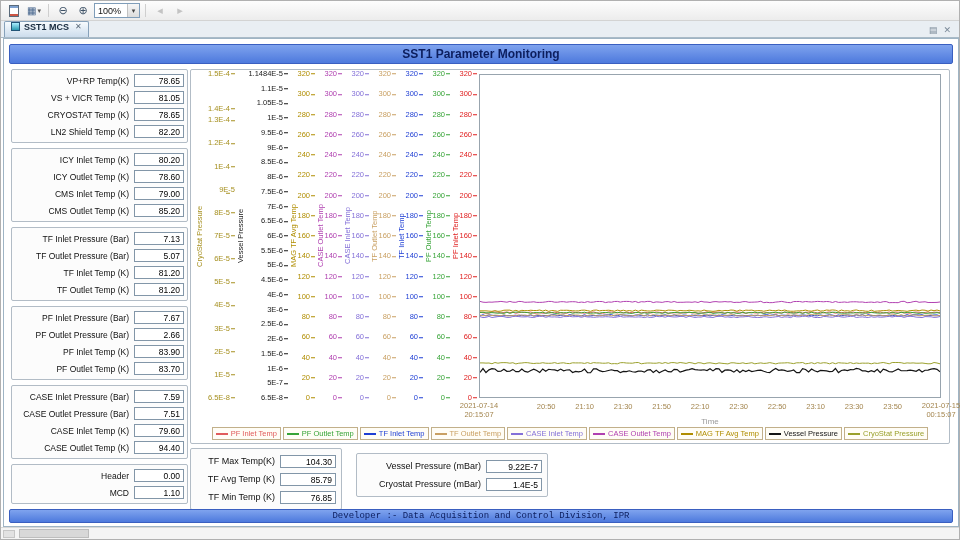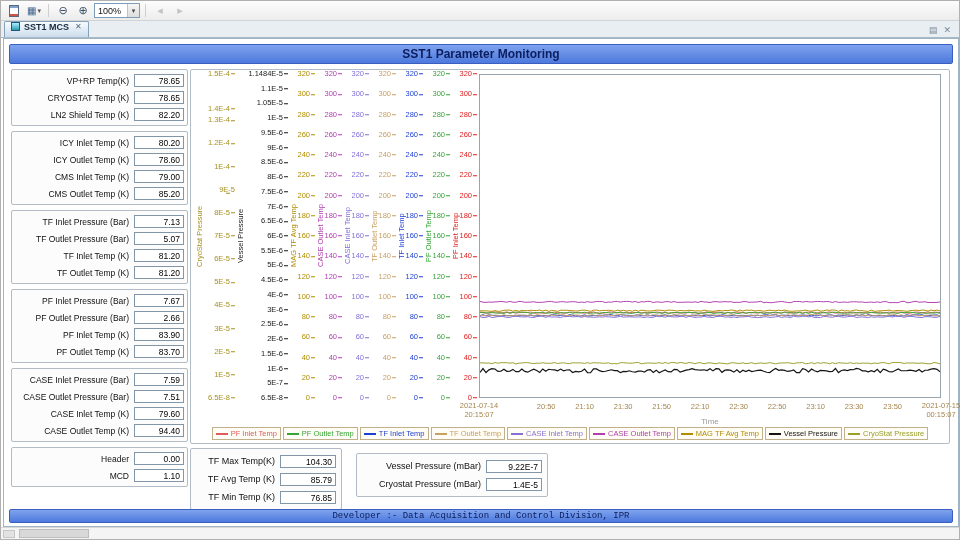--- a/index.html
+++ b/index.html
@@ -102,20 +102,24 @@
 
   <div class="main">
     <div class="titlebar">SST1 Parameter Monitoring</div>
     <div class="leftcol">
         <div class="group">
           <div class="prow">
             <span class="lbl">VP+RP Temp(K)</span>
             <div class="val">78.65</div>
           </div>
           <div class="prow">
+            <span class="lbl">VS + VICR Temp (K)</span>
+            <div class="val">81.05</div>
+          </div>
+          <div class="prow">
             <span class="lbl">CRYOSTAT Temp (K)</span>
             <div class="val">78.65</div>
           </div>
           <div class="prow">
             <span class="lbl">LN2 Shield Temp (K)</span>
             <div class="val">82.20</div>
           </div>
         </div>
         <div class="group">
           <div class="prow">

